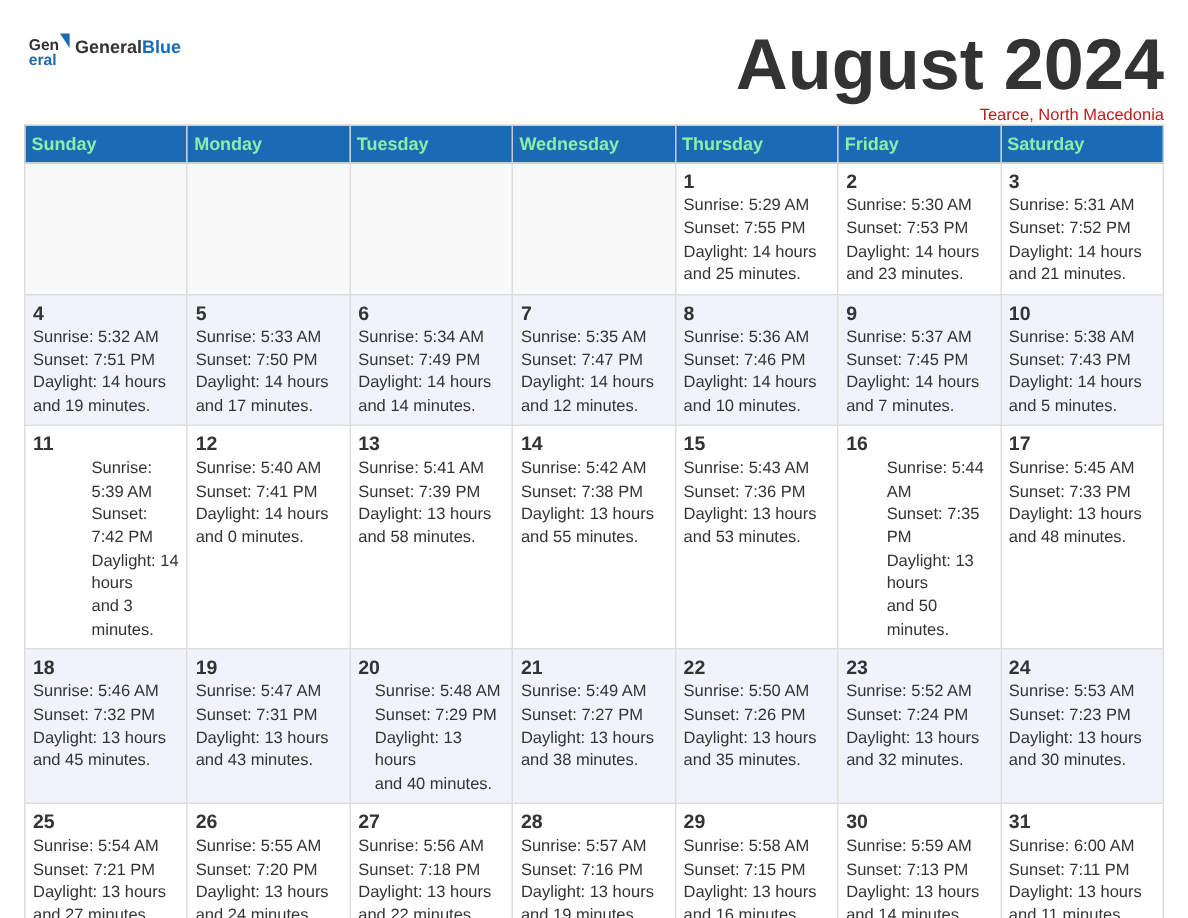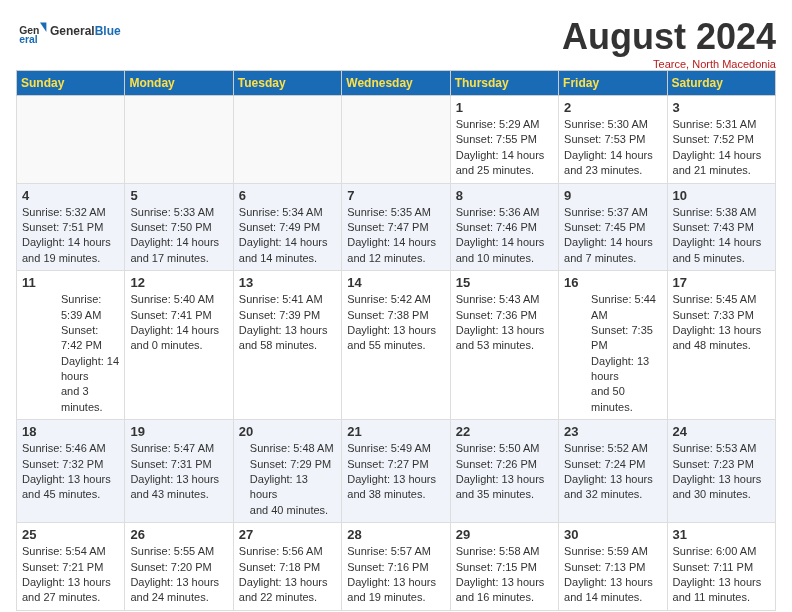--- a/index.html
+++ b/index.html
@@ -21,36 +21,36 @@
     }
     .logo-icon {
       width: 32px;
       height: 32px;
       margin-right: 2px;
     }
     .title-block {
       text-align: right;
     }
     .month-title {
-      font-size: 36px;
+      font-size: 48px;
       font-weight: bold;
       color: #333;
     }
     .location {
       font-size: 11px;
       color: #b91c1c;
     }
     table {
       width: 100%;
       border-collapse: collapse;
       table-layout: fixed;
     }
     thead th {
       background-color: #1a6bb5;
-      color: #fde047;
+      color: #86efac;
       font-size: 12px;
       font-weight: bold;
       padding: 5px 4px;
       text-align: left;
       border: 1px solid #ccc;
     }
     tbody td {
       border: 1px solid #ddd;
       vertical-align: top;
       padding: 4px 5px;

